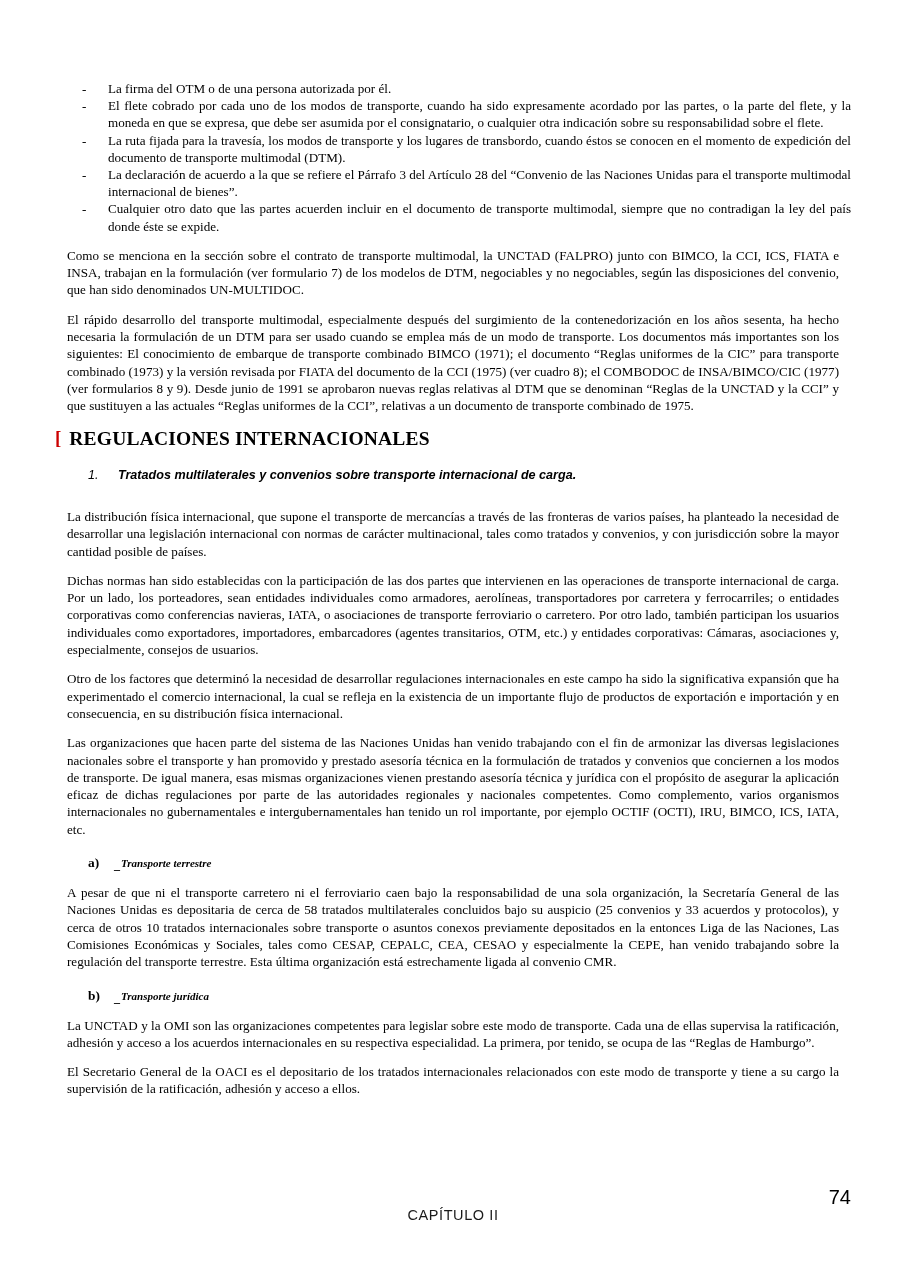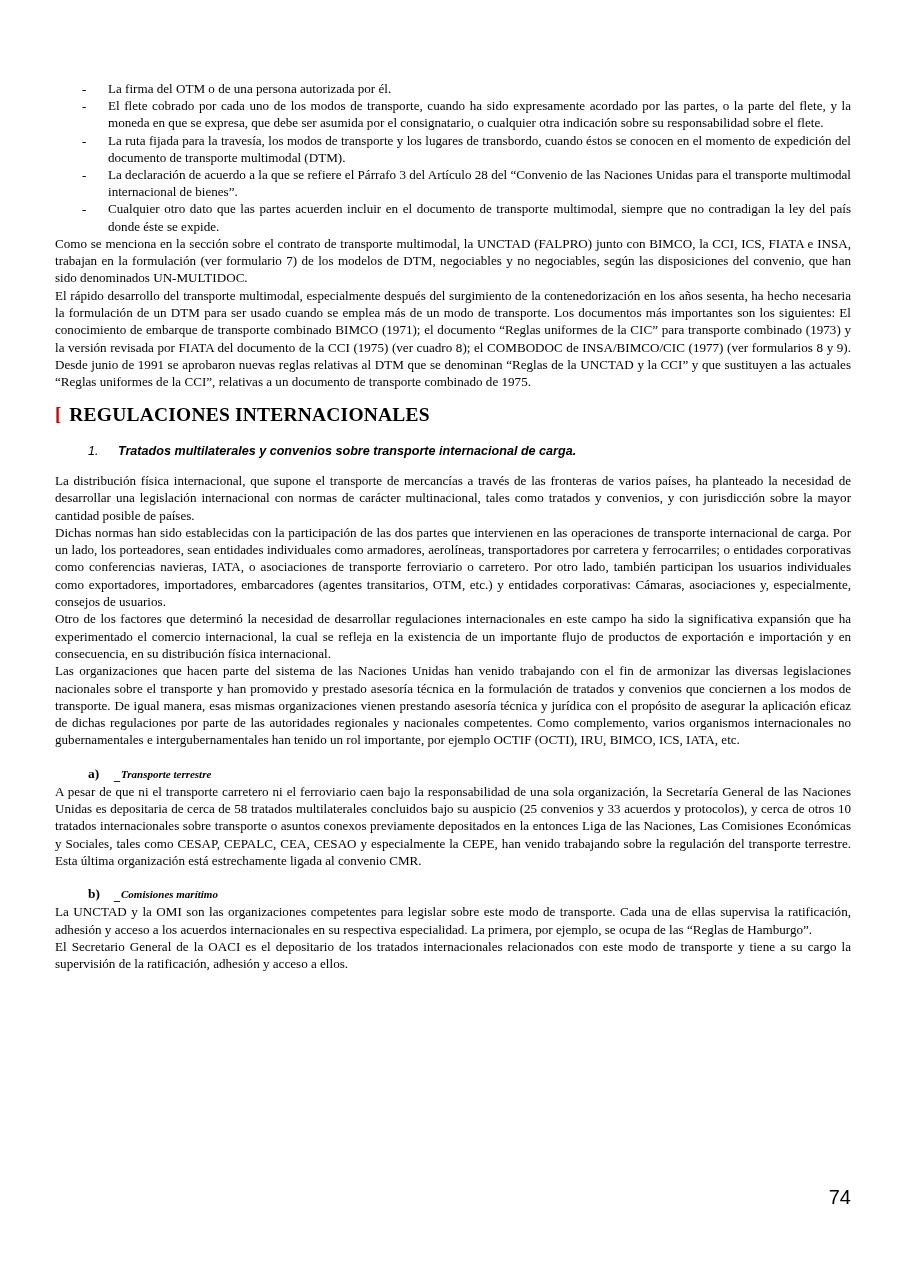--- a/index.html
+++ b/index.html
@@ -49,21 +49,21 @@
     font-size: 13.1px;
     line-height: 17.2px;
   }
 
   
   .para {
     font-size: 13.1px;
     line-height: 17.3px;
     text-align: justify;
     text-justify: inter-word;
-    margin: 0;
+    margin: 12px;
     hyphens: none;
   }
 
   
   .section-heading {
     display: flex;
     align-items: baseline;
     margin: 14px 0 0 0;
   }
   .section-heading .marker {
@@ -198,22 +198,23 @@
     <p class="para">Dichas normas han sido establecidas con la participación de las dos partes que intervienen en las operaciones de transporte internacional de carga. Por un lado, los porteadores, sean entidades individuales como armadores, aerolíneas, transportadores por carretera y ferrocarriles; o entidades corporativas como conferencias navieras, IATA, o asociaciones de transporte ferroviario o carretero. Por otro lado, también participan los usuarios individuales como exportadores, importadores, embarcadores (agentes transitarios, OTM, etc.) y entidades corporativas: Cámaras, asociaciones y, especialmente, consejos de usuarios.</p>
     <p class="para">Otro de los factores que determinó la necesidad de desarrollar regulaciones internacionales en este campo ha sido la significativa expansión que ha experimentado el comercio internacional, la cual se refleja en la existencia de un importante flujo de productos de exportación e importación y en consecuencia, en su distribución física internacional.</p>
     <p class="para">Las organizaciones que hacen parte del sistema de las Naciones Unidas han venido trabajando con el fin de armonizar las diversas legislaciones nacionales sobre el transporte y han promovido y prestado asesoría técnica en la formulación de tratados y convenios que conciernen a los modos de transporte. De igual manera, esas mismas organizaciones vienen prestando asesoría técnica y jurídica con el propósito de asegurar la aplicación eficaz de dichas regulaciones por parte de las autoridades regionales y nacionales competentes. Como complemento, varios organismos internacionales no gubernamentales e intergubernamentales han tenido un rol importante, por ejemplo OCTIF (OCTI), IRU, BIMCO, ICS, IATA, etc.</p>
 
     <div class="letter-head">
       <span class="letter">a)</span><span class="lead-dash">_</span><span class="letter-title">Transporte terrestre</span>
     </div>
     <p class="para">A pesar de que ni el transporte carretero ni el ferroviario caen bajo la responsabilidad de una sola organización, la Secretaría General de las Naciones Unidas es depositaria de cerca de 58 tratados multilaterales concluidos bajo su auspicio (25 convenios y 33 acuerdos y protocolos), y cerca de otros 10 tratados internacionales sobre transporte o asuntos conexos previamente depositados en la entonces Liga de las Naciones, Las Comisiones Económicas y Sociales, tales como CESAP, CEPALC, CEA, CESAO y especialmente la CEPE, han venido trabajando sobre la regulación del transporte terrestre. Esta última organización está estrechamente ligada al convenio CMR.</p>
 
     <div class="letter-head">
-      <span class="letter">b)</span><span class="lead-dash">_</span><span class="letter-title">Comisiones marítimo</span>
-    </div>
-    <p class="para">La UNCTAD y la OMI son las organizaciones competentes para legislar sobre este modo de transporte. Cada una de ellas supervisa la ratificación, adhesión y acceso a los acuerdos internacionales en su respectiva especialidad. La primera, por ejemplo, se ocupa de las “Reglas de Hamburgo”.</p>
+      <span class="letter">b)</span><span class="lead-dash">_</span><span class="letter-title">Transporte jurídica</span>
+    </div>
+    <p class="para">La UNCTAD y la OMI son las organizaciones competentes para legislar sobre este modo de transporte. Cada una de ellas supervisa la ratificación, adhesión y acceso a los acuerdos internacionales en su respectiva especialidad. La primera, por tenido, se ocupa de las “Reglas de Hamburgo”.</p>
 
     <p class="para">El Secretario General de la OACI es el depositario de los tratados internacionales relacionados con este modo de transporte y tiene a su cargo la supervisión de la ratificación, adhesión y acceso a ellos.</p>
 
   </div>
 
   <div class="page-number">74</div>
+  <div class="chapter-footer">CAPÍTULO II</div>
 </div>
 
 </body></html>

